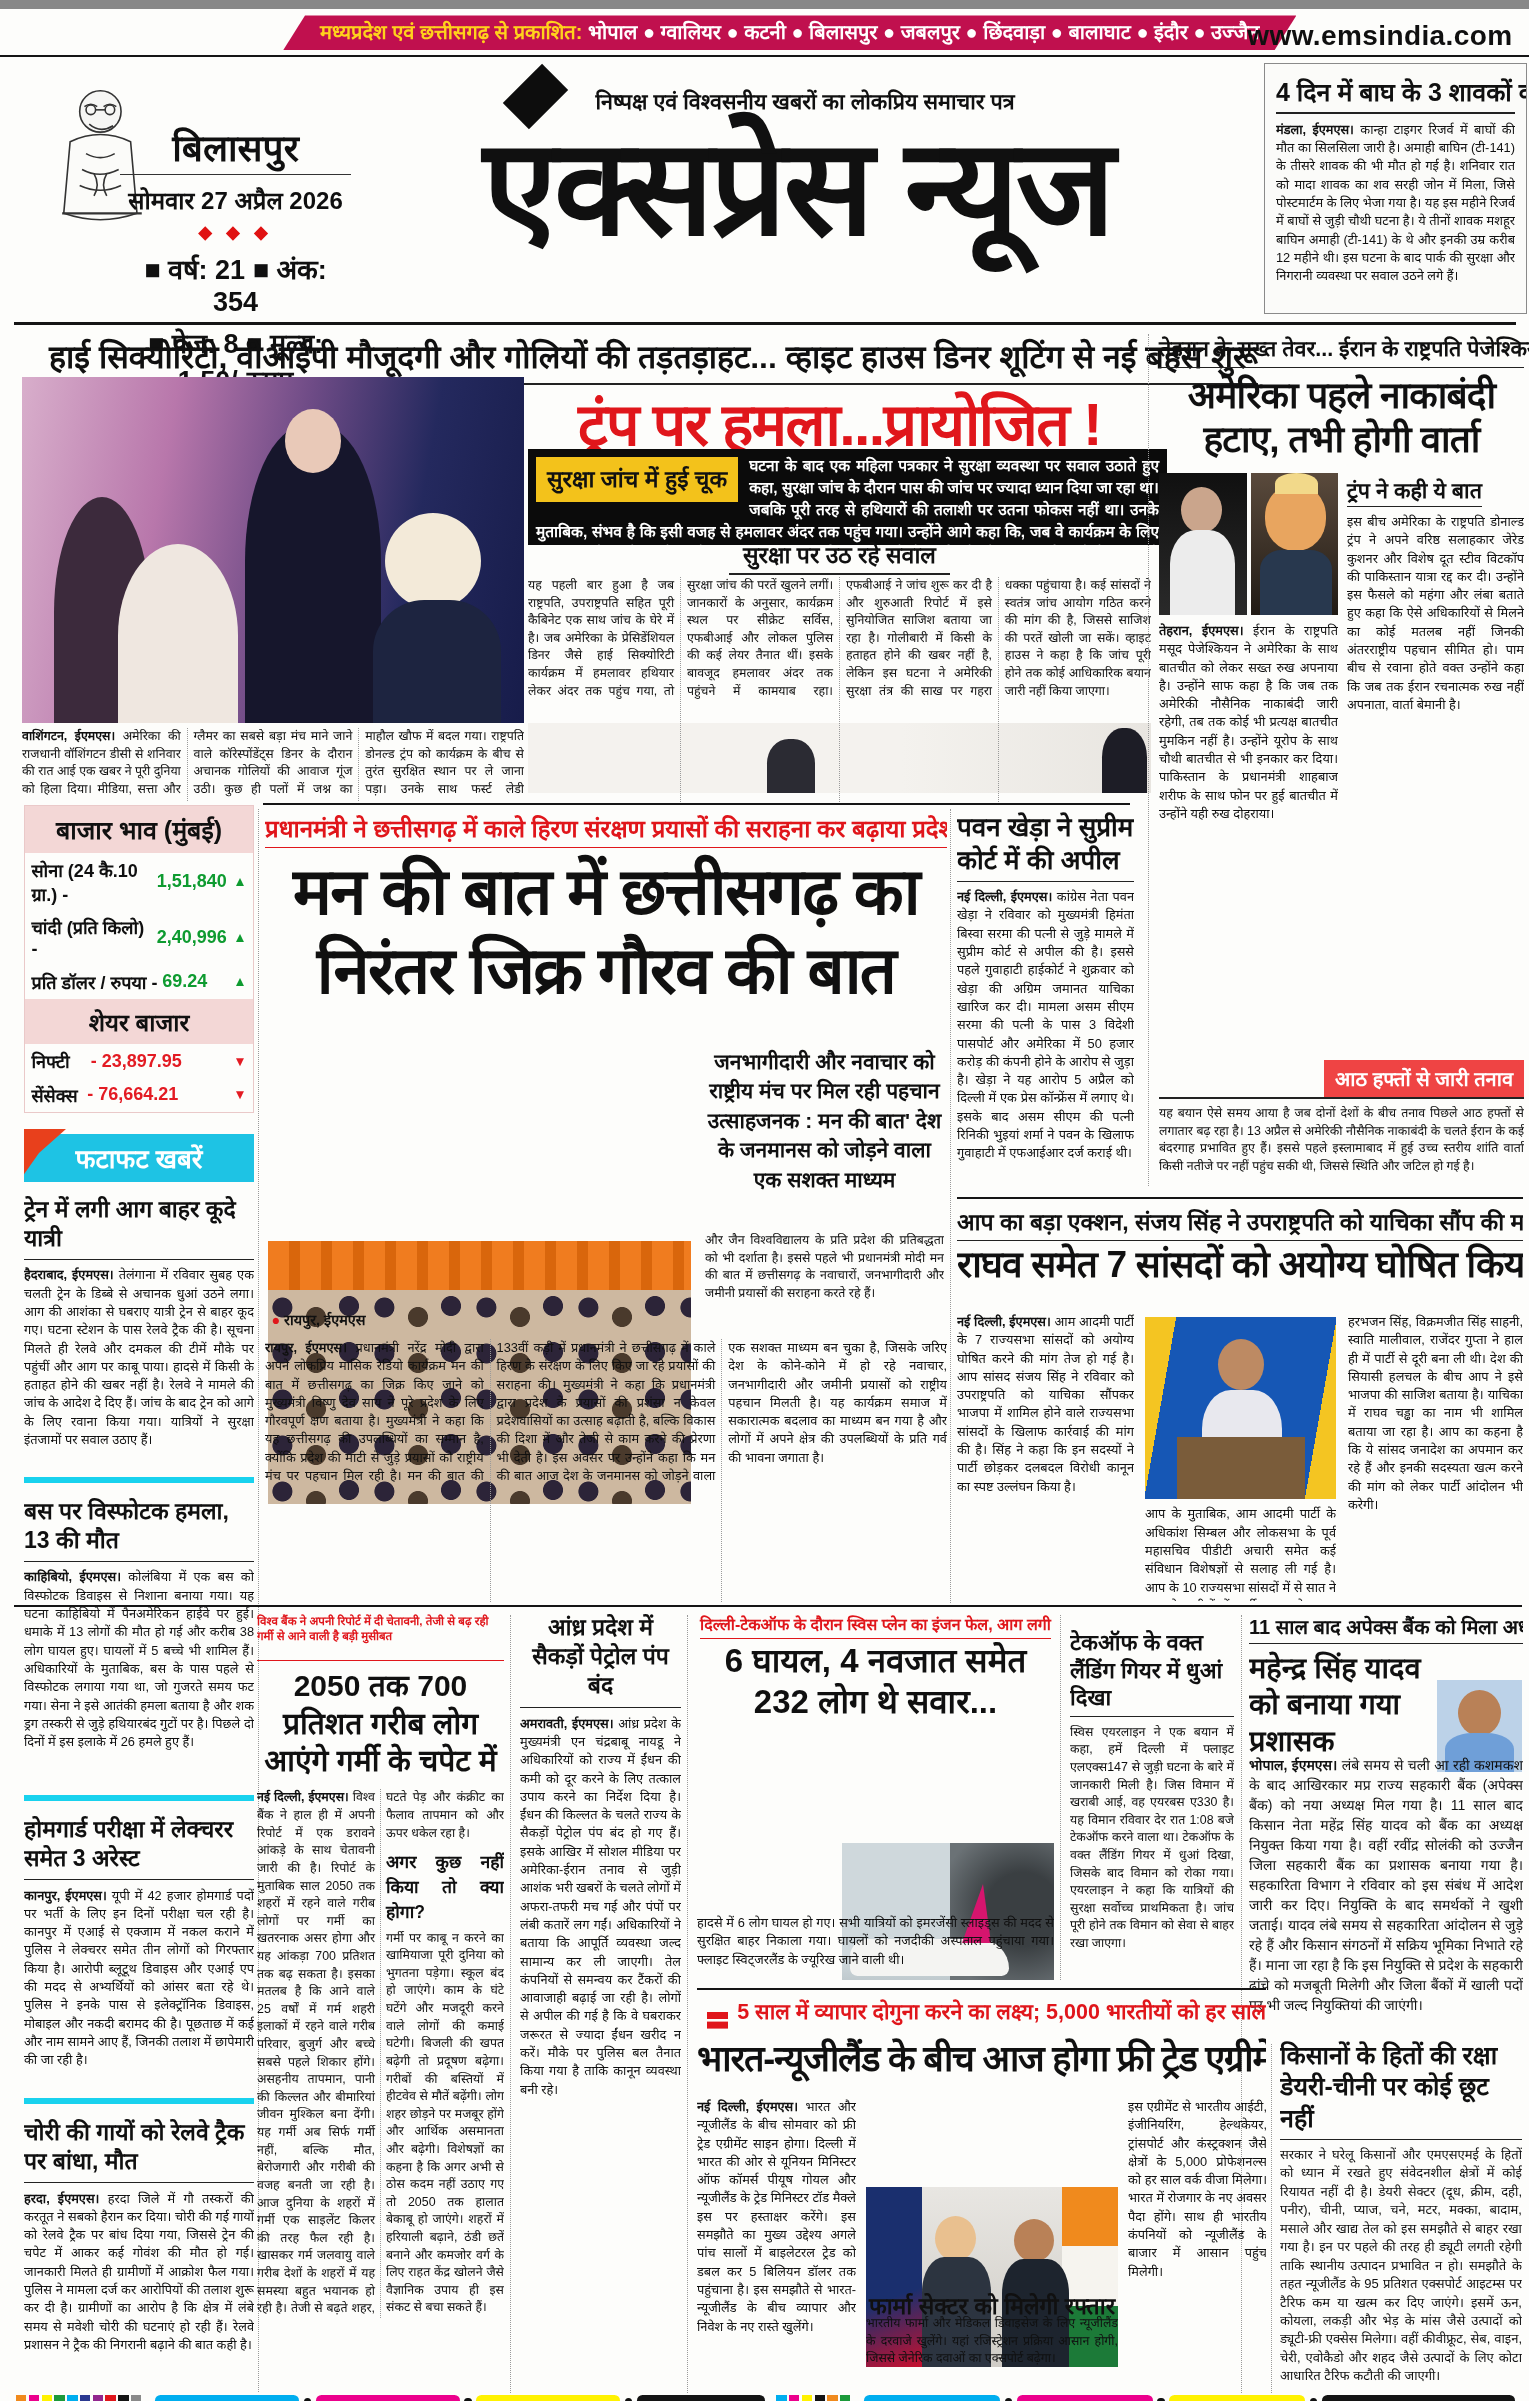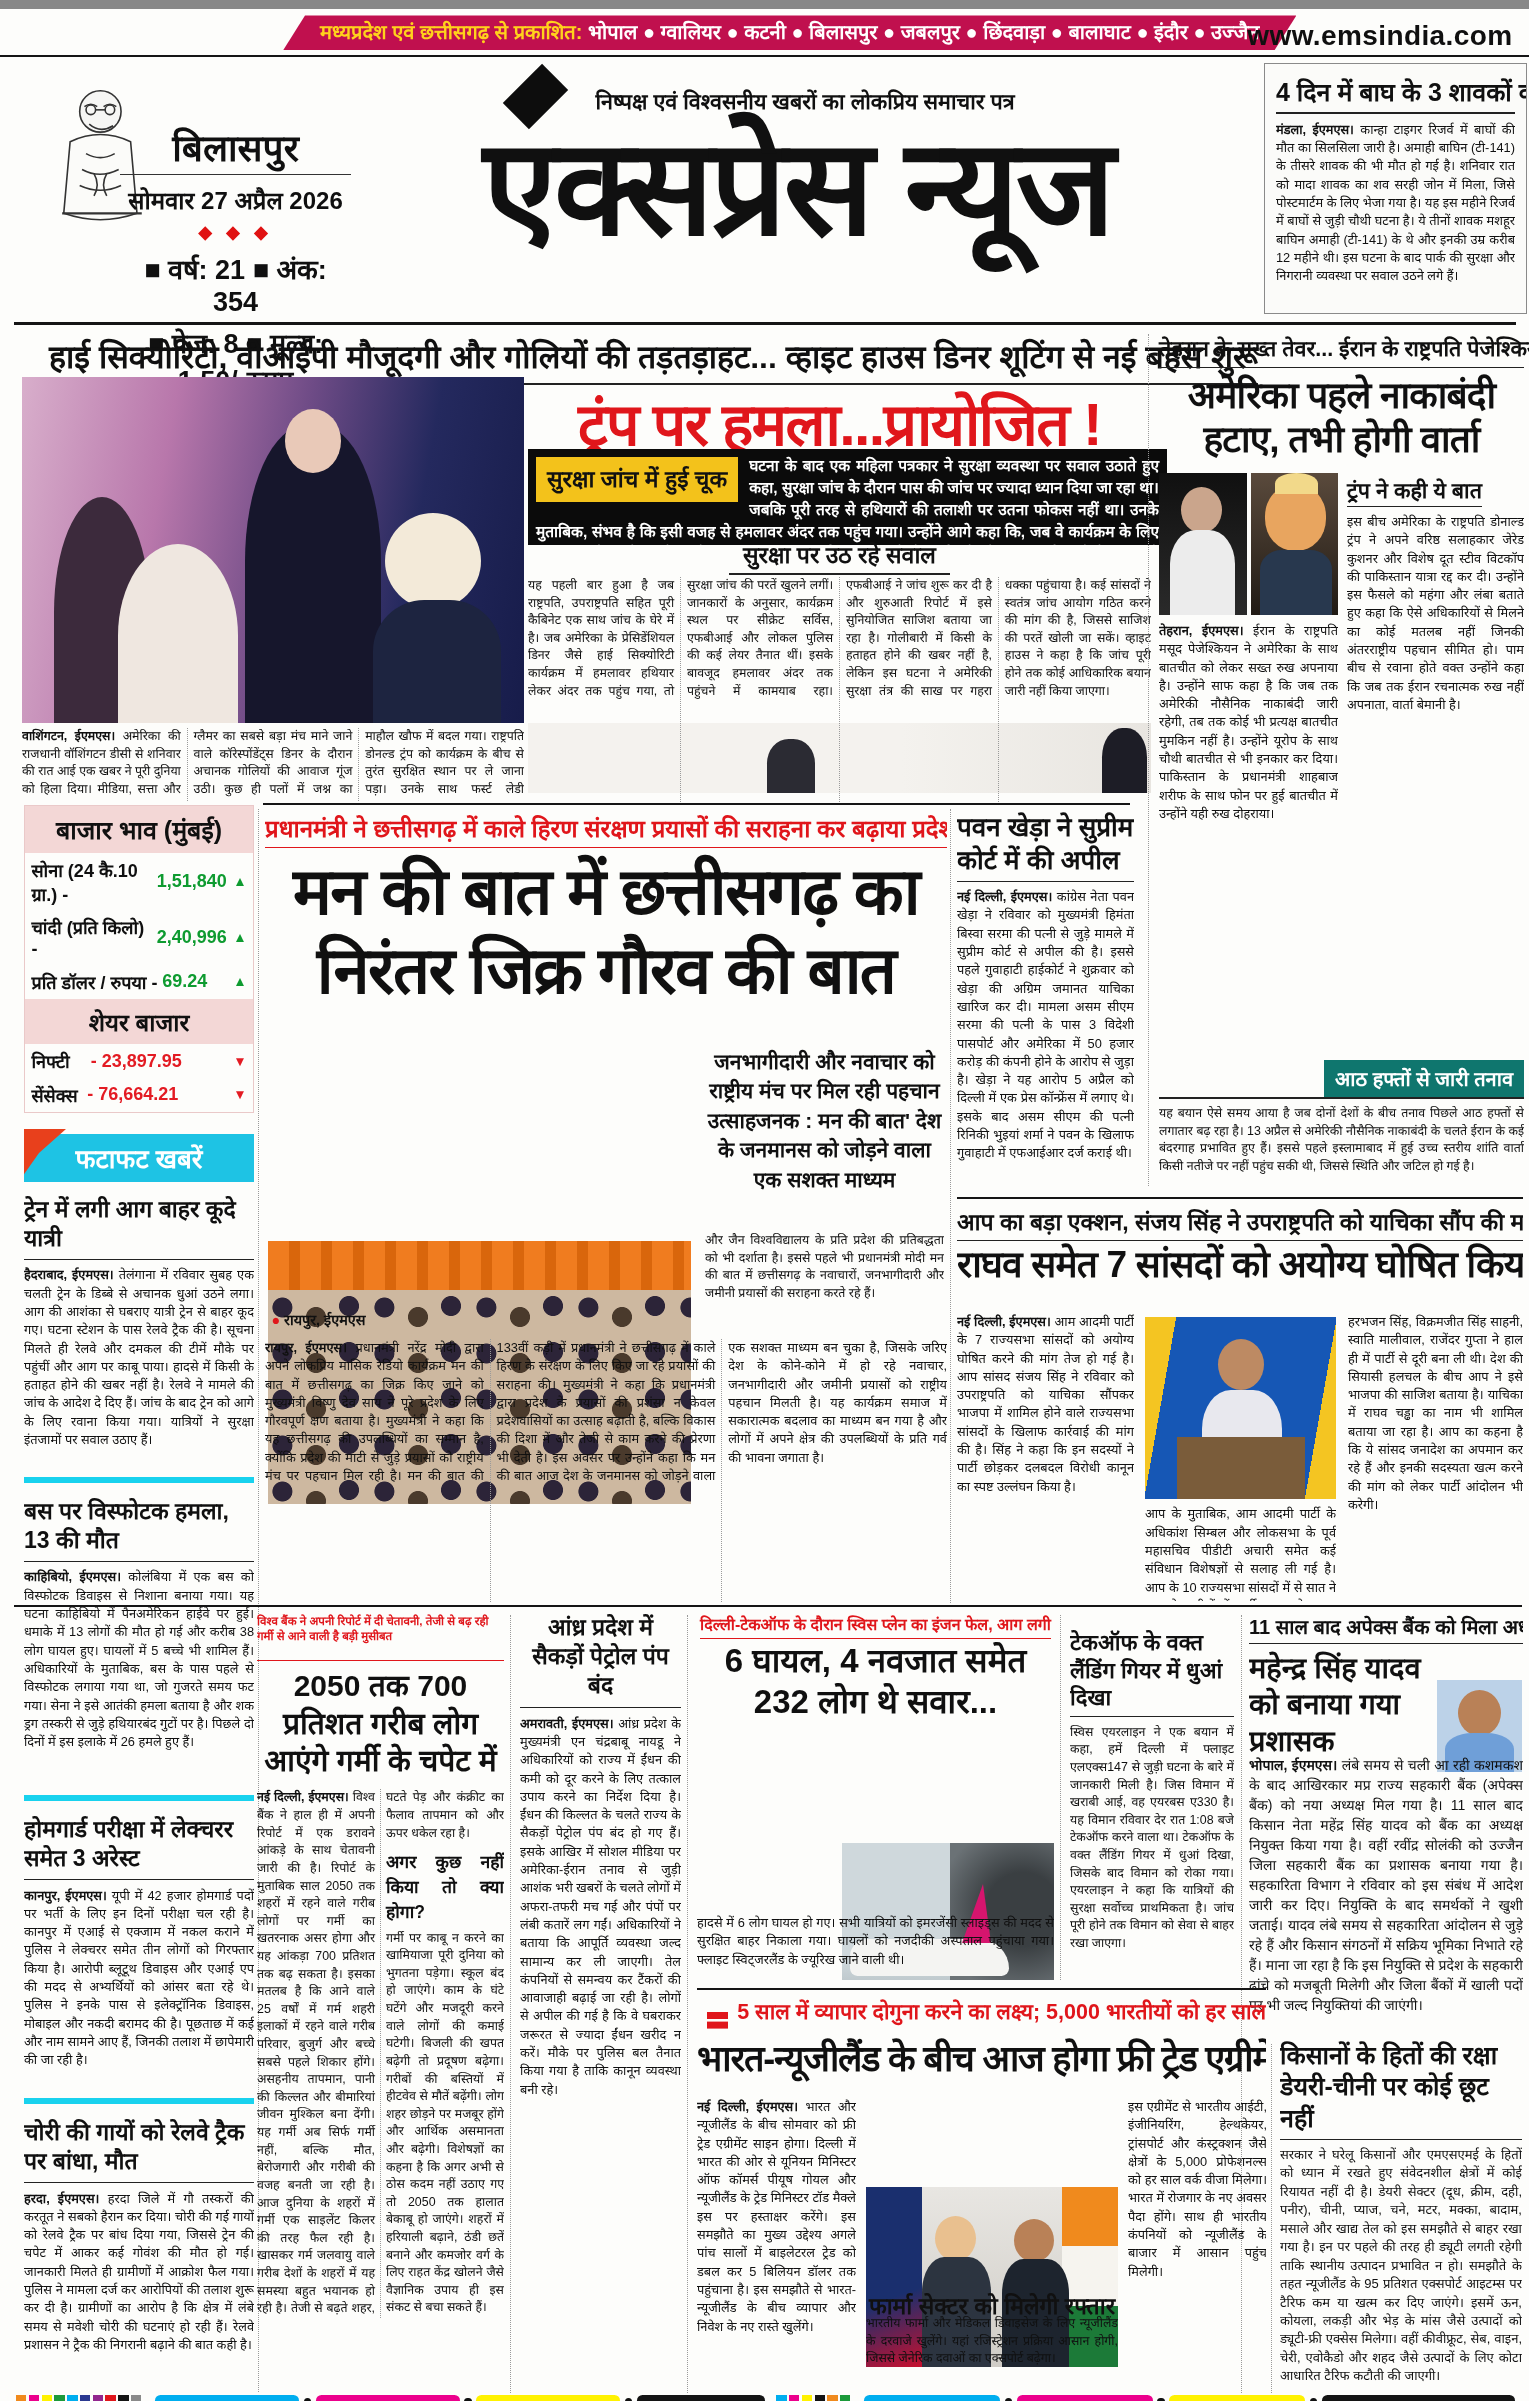--- a/index.html
+++ b/index.html
@@ -38,21 +38,21 @@
   .hl-yellow{background:#f3c21b;color:#111;font-size:23px;font-weight:900;
              float:left;padding:6.4px 11px;margin:1.6px 11px 3.2px 0}
   .subhead{font-size:23px;font-weight:900;border-bottom:2.4px solid #222;display:inline-block;padding:0 14.4px 3.2px}
   .cols4{column-count:4;column-gap:12.8px;column-rule:0.8px dotted #9a9a9a}
   .cols3{column-count:3;column-gap:12.8px;column-rule:0.8px dotted #9a9a9a}
   .cols2{column-count:2;column-gap:11px;column-rule:0.8px dotted #9a9a9a}
   
   .iran-h{font-size:37px;font-weight:900;line-height:1.18;letter-spacing:-0.8px}
   .kicker-md{font-size:21.5px;font-weight:900;border-bottom:1.6px solid #222;padding-bottom:4.8px;white-space:nowrap}
   .sub-sm{font-size:21.5px;font-weight:900;border-bottom:1.6px solid #222;padding-bottom:3.2px}
-  .redbox-h{background:#0f766e;color:#fff;font-size:20px;font-weight:900;padding:4.8px 11px;display:inline-block}
+  .redbox-h{background:#ef4444;color:#fff;font-size:20px;font-weight:900;padding:4.8px 11px;display:inline-block}
   
   .mkt{border:1.6px solid #eac9c9}
   .mkt-h{background:#f3d7d6;font-size:25px;font-weight:900;text-align:center;padding:6.4px 0}
   .mkt-row{display:flex;align-items:center;font-size:18px;font-weight:bold;padding:4.8px 6.4px}
   .mkt-val-g{color:#0e9b30}
   .mkt-val-r{color:#e31b23}
   .arrow{font-size:13.6px;margin-left:6.4px}
   
   .quick-h{background:#1ec3e4;color:#fff;font-size:26px;font-weight:900;text-align:center;
            padding:6.4px 0;position:relative;margin-top:21px}

